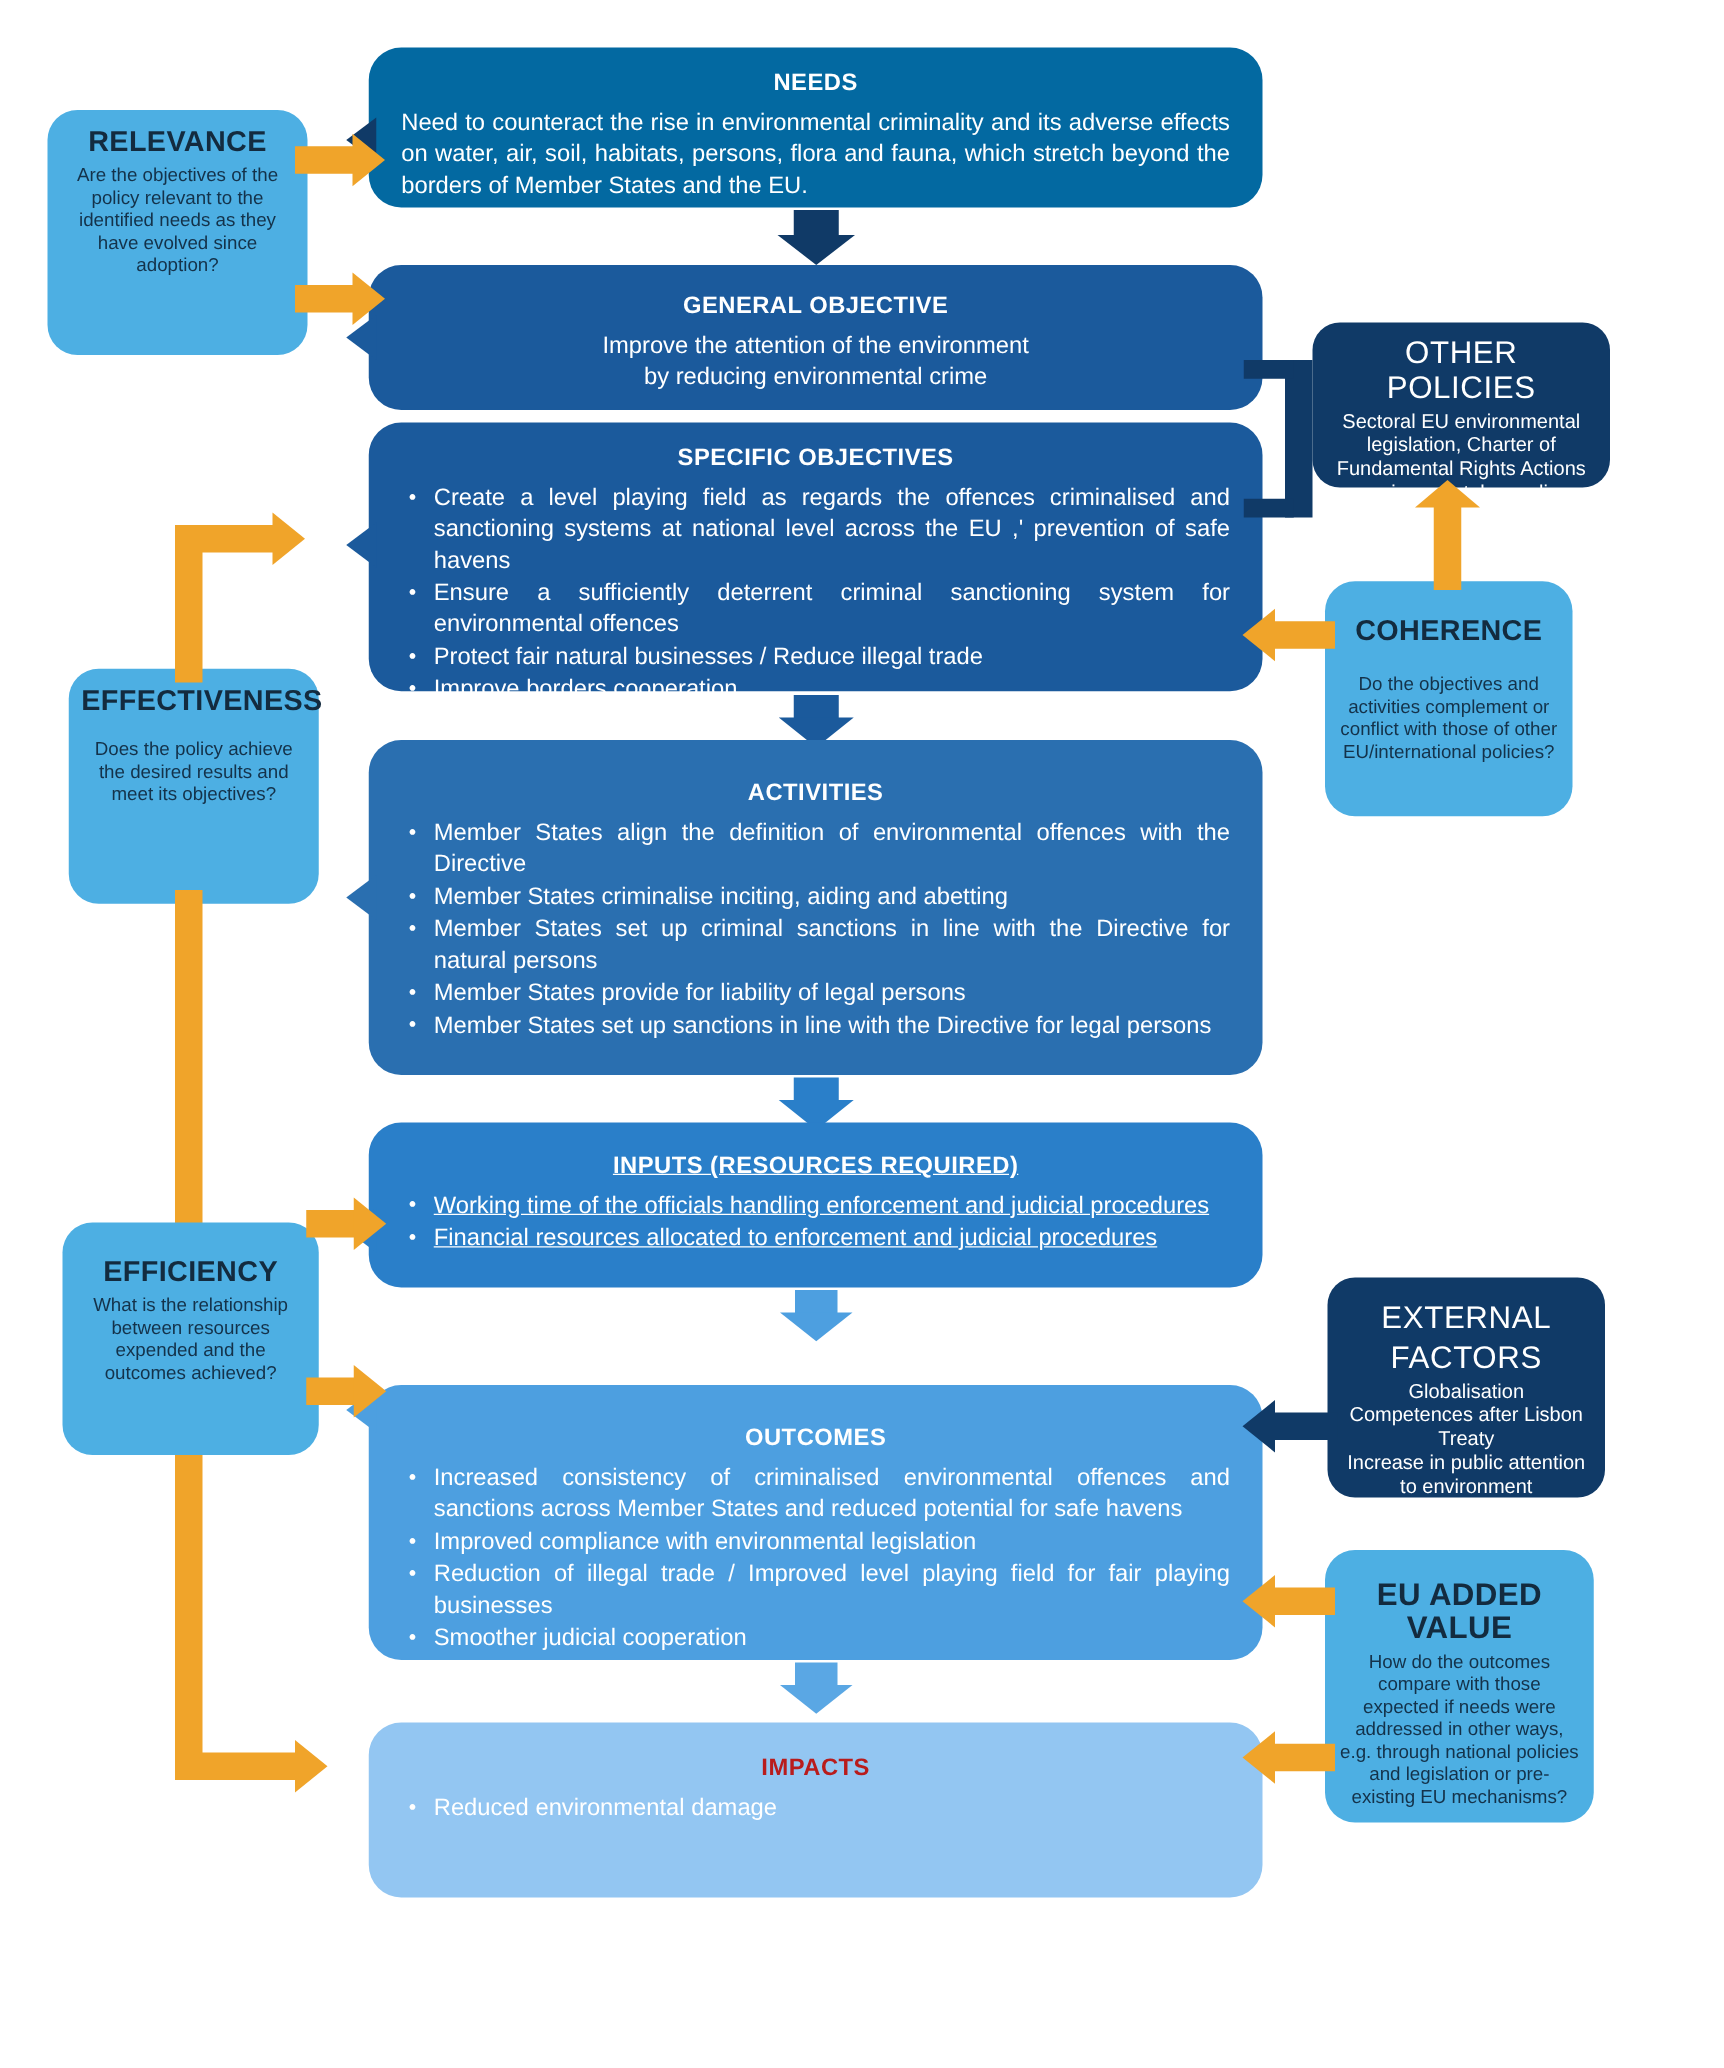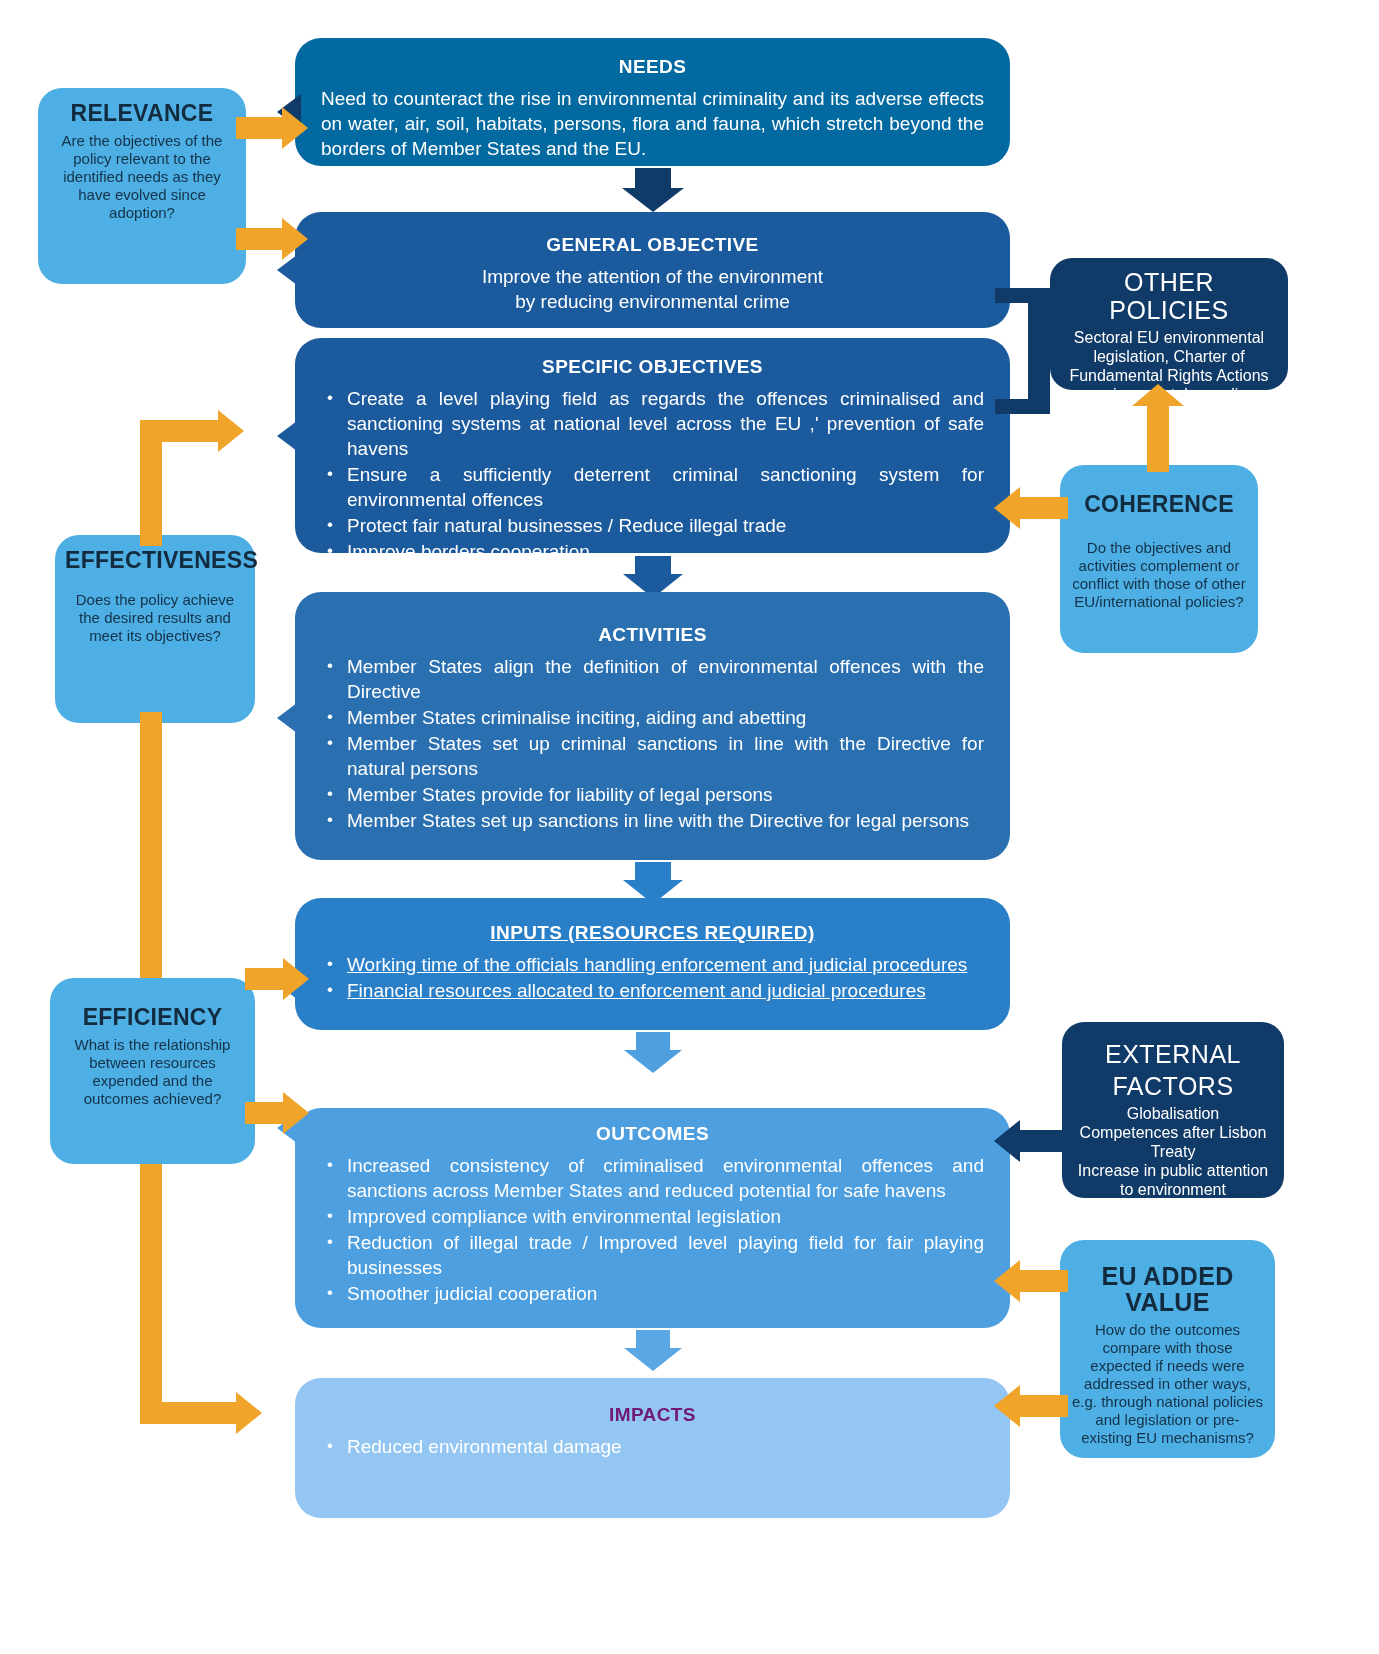--- a/index.html
+++ b/index.html
@@ -126,38 +126,38 @@
       <li>Financial resources allocated to enforcement and judicial procedures</li>
     </ul>
   </div>
   <div class="notch" style="left:277px;top:966px;border-top:18px solid transparent;border-bottom:18px solid transparent;border-right:24px solid #2a7fc9;"></div>
 
   <div class="varrow" style="left:615px;top:1032px;width:75px;height:42px;">
     <div class="shaft" style="top:0;width:34px;height:20px;background:#4d9fe0;"></div>
     <div class="head" style="top:18px;border-left:29px solid transparent;border-right:29px solid transparent;border-top:23px solid #4d9fe0;"></div>
   </div>
 
-  <div class="box chain" style="top:1108px;height:220px;background:#4d9fe0;padding-top:11px;">
+  <div class="box chain" style="top:1108px;height:220px;background:#4d9fe0;padding-top:28px;">
     <div class="title">OUTCOMES</div>
     <ul class="b">
       <li>Increased consistency of criminalised environmental offences and sanctions across Member States and reduced potential for safe havens</li>
       <li>Improved compliance with environmental legislation</li>
       <li>Reduction of illegal trade / Improved level playing field for fair playing businesses</li>
       <li>Smoother judicial cooperation</li>
     </ul>
   </div>
   <div class="notch" style="left:277px;top:1110px;border-top:18px solid transparent;border-bottom:18px solid transparent;border-right:24px solid #4d9fe0;"></div>
 
   <div class="varrow" style="left:615px;top:1330px;width:75px;height:42px;">
     <div class="shaft" style="top:0;width:34px;height:20px;background:#5aa7e4;"></div>
     <div class="head" style="top:18px;border-left:29px solid transparent;border-right:29px solid transparent;border-top:23px solid #5aa7e4;"></div>
   </div>
 
   <div class="box chain" style="top:1378px;height:140px;background:#93c6f2;padding-top:22px;color:#ffffff;">
-    <div class="title" style="color:#701a75;">IMPACTS</div>
+    <div class="title" style="color:#b91c1c;">IMPACTS</div>
     <ul class="b">
       <li>Reduced environmental damage</li>
     </ul>
   </div>
 
   <div class="crit" style="left:38px;top:88px;width:208px;height:196px;">
     <div class="ctitle">RELEVANCE</div>
     <div class="cbody">Are the objectives of the policy relevant to the identified needs as they have evolved since adoption?</div>
   </div>
 

